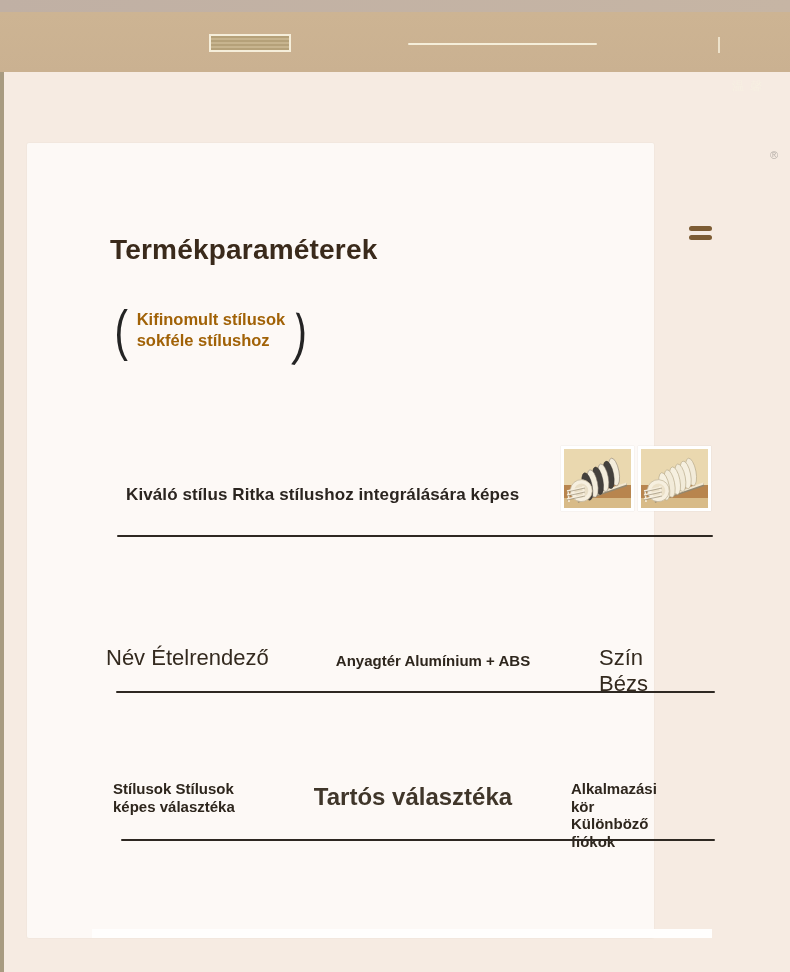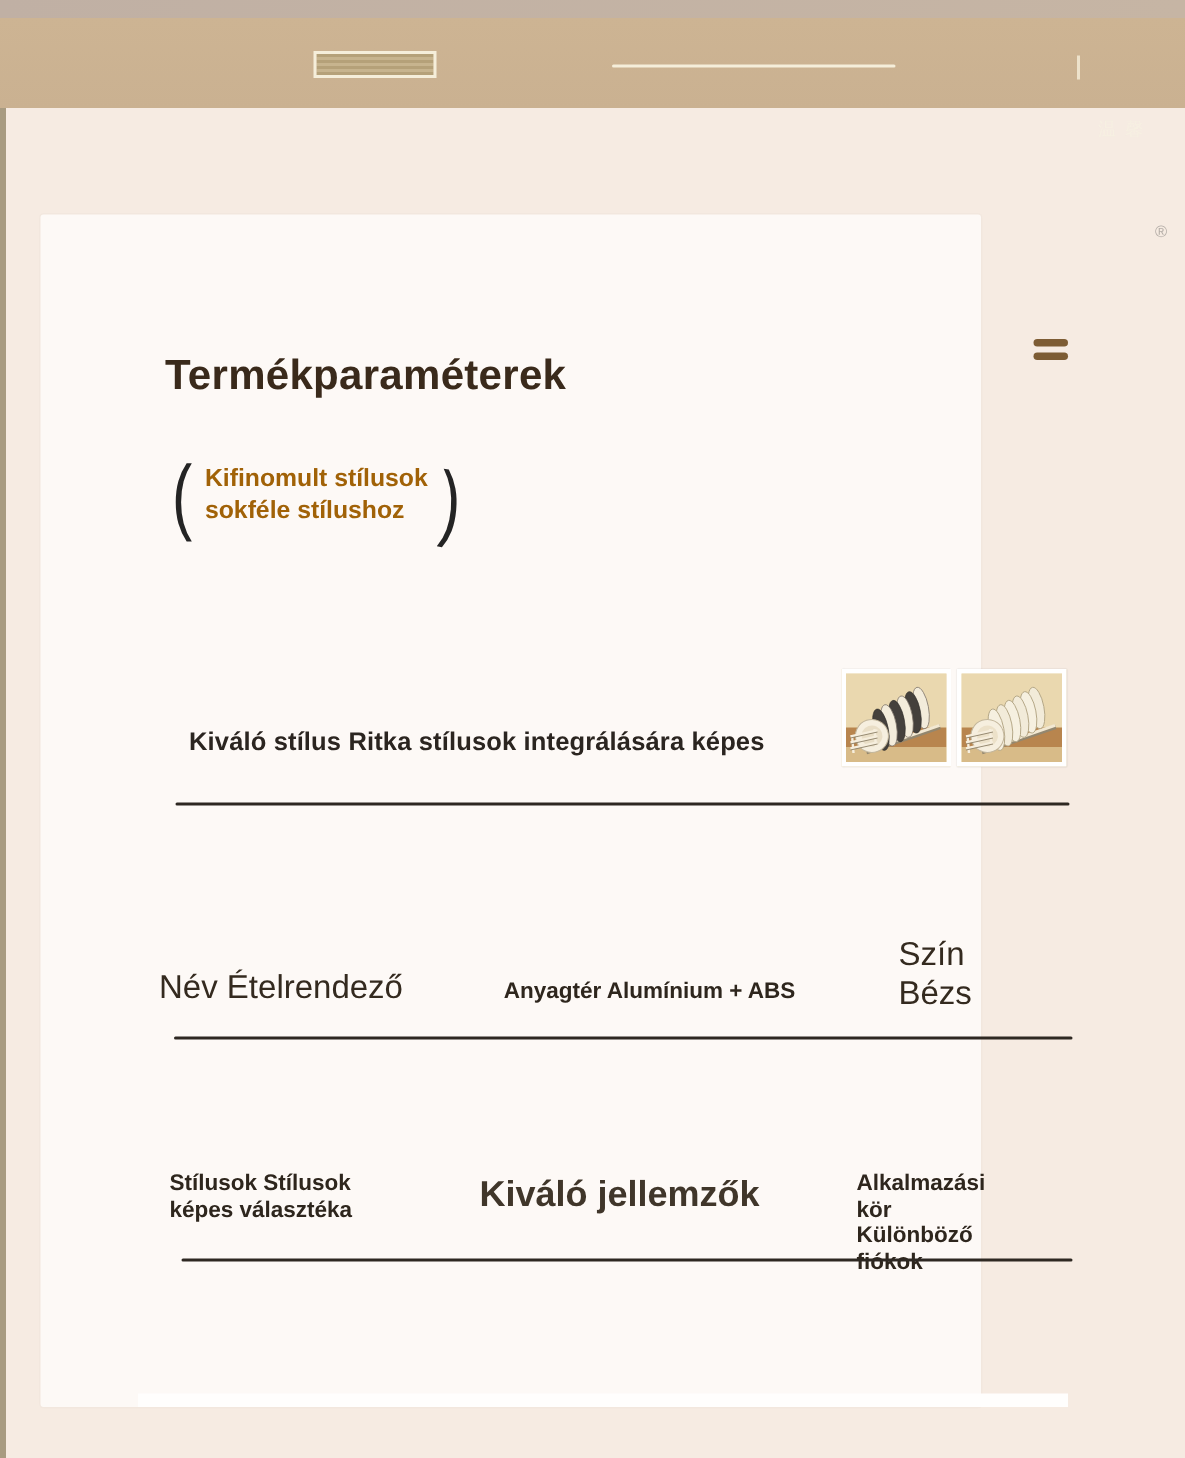--- a/index.html
+++ b/index.html
@@ -58,21 +58,21 @@
   
   .rule { position:absolute; background:#2e2822; height:2px; border-radius:1px; }
   .rule1 { left:90px;  top:392px; width:596px; }
   .rule2 { left:89px;  top:548px; width:599px; height:1.8px; }
   .rule3 { left:94px;  top:696px; width:594px; height:1.8px; }
   
   .spec-lg { font-size:22px; font-weight:400; color:#342a1f; }
   .spec-sm { font-size:15px; font-weight:700; color:#2e261d; line-height:17.5px; }
   .spec-name     { position:absolute; left:79px;  top:502px; }
   .spec-material { position:absolute; left:280px; top:509px; width:252px; text-align:center; }
-  .spec-color    { position:absolute; left:572px; top:480px; }
+  .spec-color    { position:absolute; left:572px; top:502px; }
   .spec-styles   { position:absolute; left:86px;  top:637px; }
   .spec-durable  { position:absolute; left:286px; top:640px; width:200px; text-align:center;
     font-size:24px; font-weight:700; color:#40362a; }
   .spec-scope    { position:absolute; left:544px; top:637px; }
 </style>
 </head>
 <body>
 
 <div id="stage">
 
@@ -99,21 +99,21 @@
 
     <div class="tagline">
       <span class="paren">(</span>
       <span class="tagline-text">
         <span>Kifinomult stílusok</span><br>
         <span>sokféle stílushoz</span>
       </span>
       <span class="paren close">)</span>
     </div>
 
-    <div class="feature-text">Kiváló stílus Ritka stílusok integrálására képes</div>
+    <div class="feature-text">Kiváló stílus Ritka stílushoz integrálására képes</div>
 
     <div class="thumbs">
       <div class="thumb">
         <svg viewBox="0 0 67 59">
           <rect width="67" height="59" fill="#ead8af"></rect>
           <rect y="36" width="67" height="13" fill="#b8854e"></rect>
           <rect y="49" width="67" height="10" fill="#d8bb88"></rect>
           <g transform="rotate(-19 33 32)">
             <line x1="8" y1="45" x2="60" y2="45" stroke="#93876f" stroke-width="3"></line>
             <line x1="8" y1="44" x2="60" y2="44" stroke="#f2e8d2" stroke-width="2"></line>
@@ -178,21 +178,21 @@
     <div class="spec-name spec-lg">Név Ételrendező</div>
     <div class="spec-material spec-sm">Anyagtér Alumínium + ABS</div>
     <div class="spec-color spec-lg">Szín Bézs</div>
 
     <div class="rule rule2"></div>
 
     <div class="spec-styles spec-sm">
       <span>Stílusok Stílusok</span><br>
       <span>képes választéka</span>
     </div>
-    <div class="spec-durable">Kiváló jellemzők</div>
+    <div class="spec-durable">Tartós választéka</div>
     <div class="spec-scope spec-sm">
       <span>Alkalmazási kör</span><br>
       <span>Különböző fiókok</span>
     </div>
 
     <div class="rule rule3"></div>
   </div>
 </div>
 
 </body></html>

